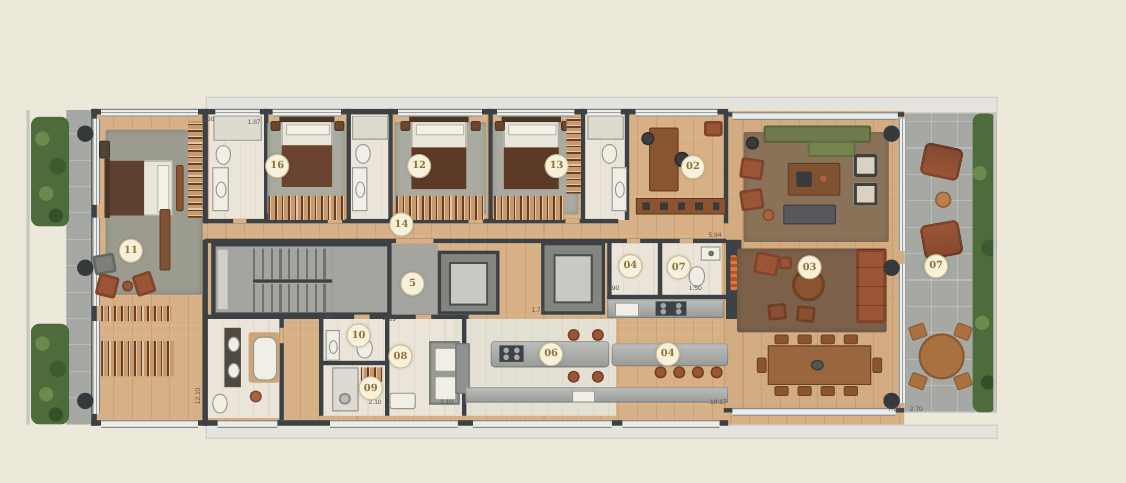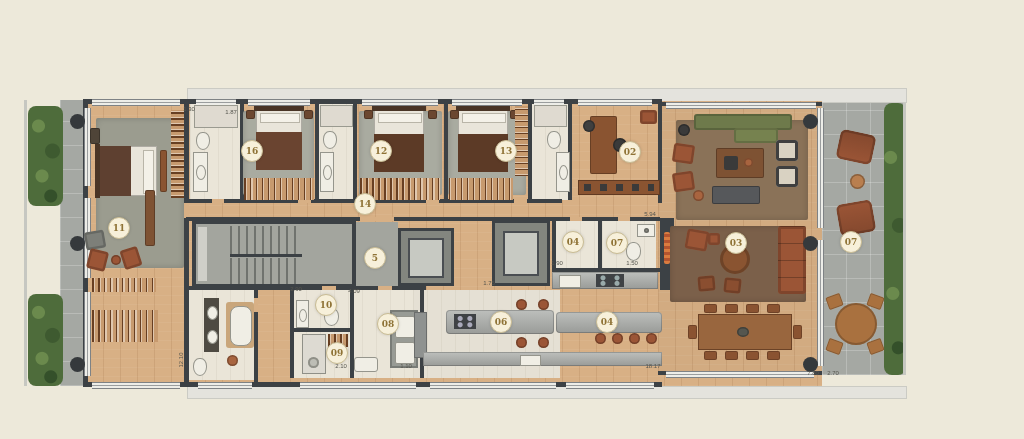--- a/index.html
+++ b/index.html
@@ -330,21 +330,21 @@
   <div class="column" style="left:803px;top:357px"></div>
 
   <div id="markers-layer">
       <div class="marker" style="left: 573px; top: 242px;">04</div>
       <div class="marker" style="left: 630px; top: 152px;">02</div>
       <div class="marker" style="left: 736px; top: 243px;">03</div>
       <div class="marker" style="left: 607px; top: 322px;">04</div>
       <div class="marker" style="left: 851px; top: 242px;">07</div>
       <div class="marker" style="left: 617px; top: 243px;">07</div>
       <div class="marker" style="left: 501px; top: 322px;">06</div>
-      <div class="marker" style="left: 388px; top: 324px;">08</div>
+      <div class="marker" style="left: 364px; top: 324px;">08</div>
       <div class="marker" style="left: 337px; top: 353px;">09</div>
       <div class="marker" style="left: 326px; top: 305px;">10</div>
       <div class="marker" style="left: 506px; top: 151px;">13</div>
       <div class="marker" style="left: 381px; top: 151px;">12</div>
       <div class="marker" style="left: 252px; top: 151px;">16</div>
       <div class="marker" style="left: 365px; top: 204px;">14</div>
       <div class="marker" style="left: 119px; top: 228px;">11</div>
       <div class="marker" style="left: 375px; top: 258px;">5</div>
     </div>
   <div id="dims-layer">

